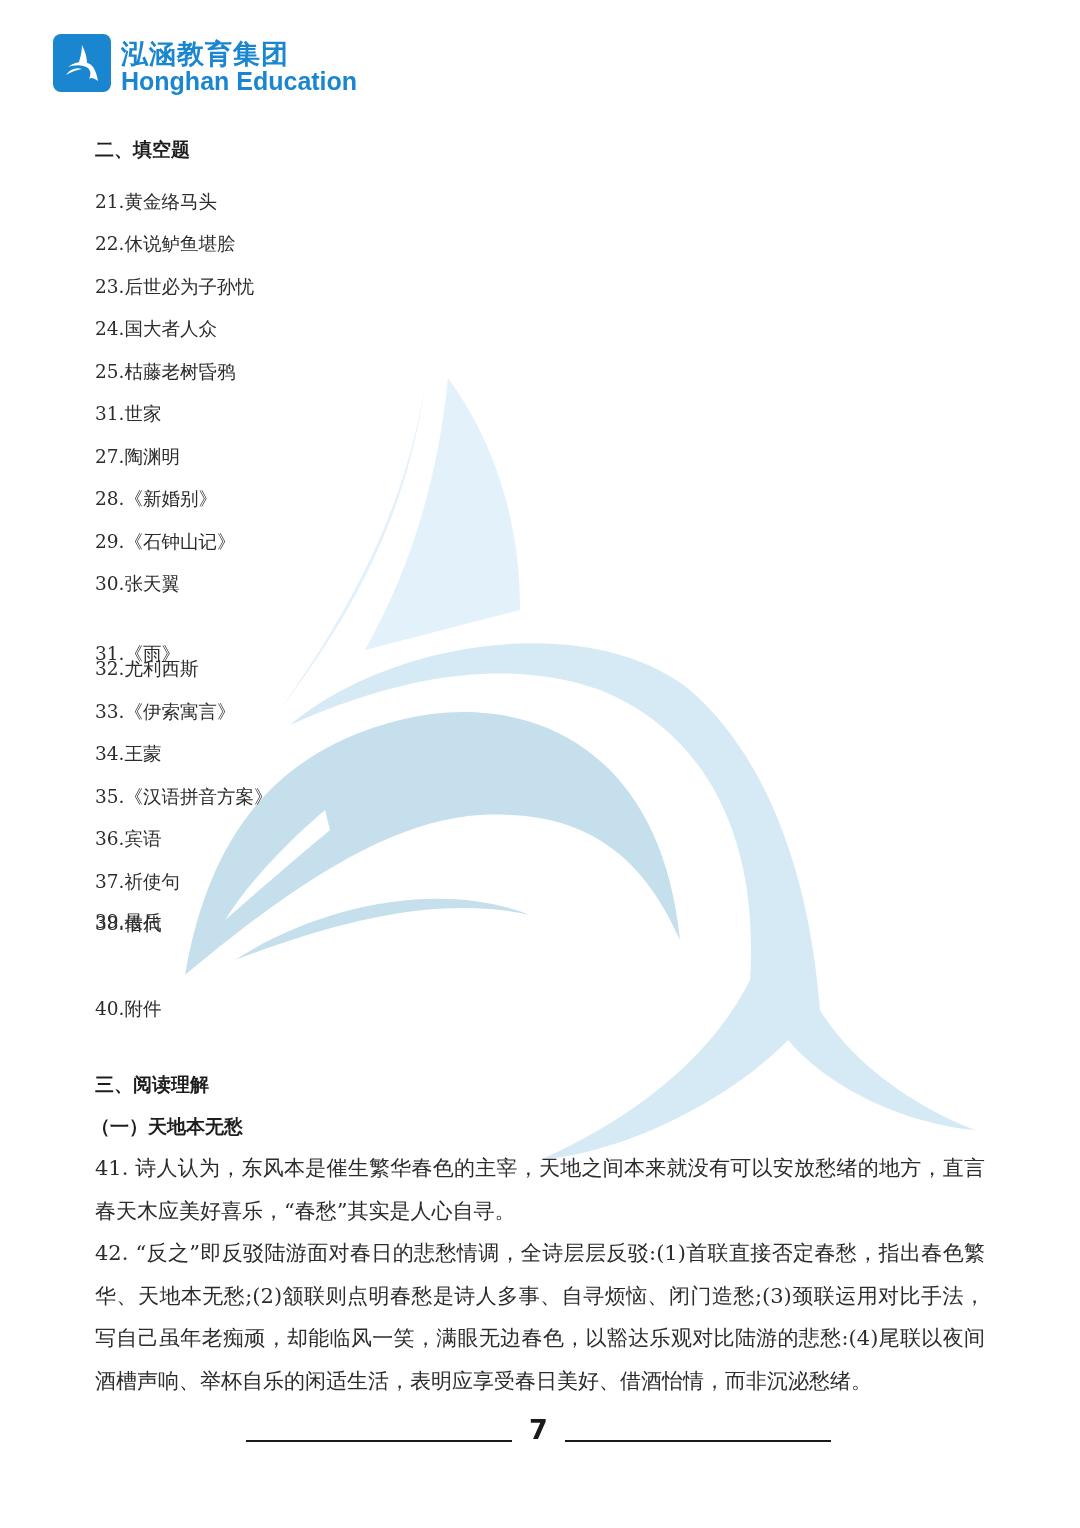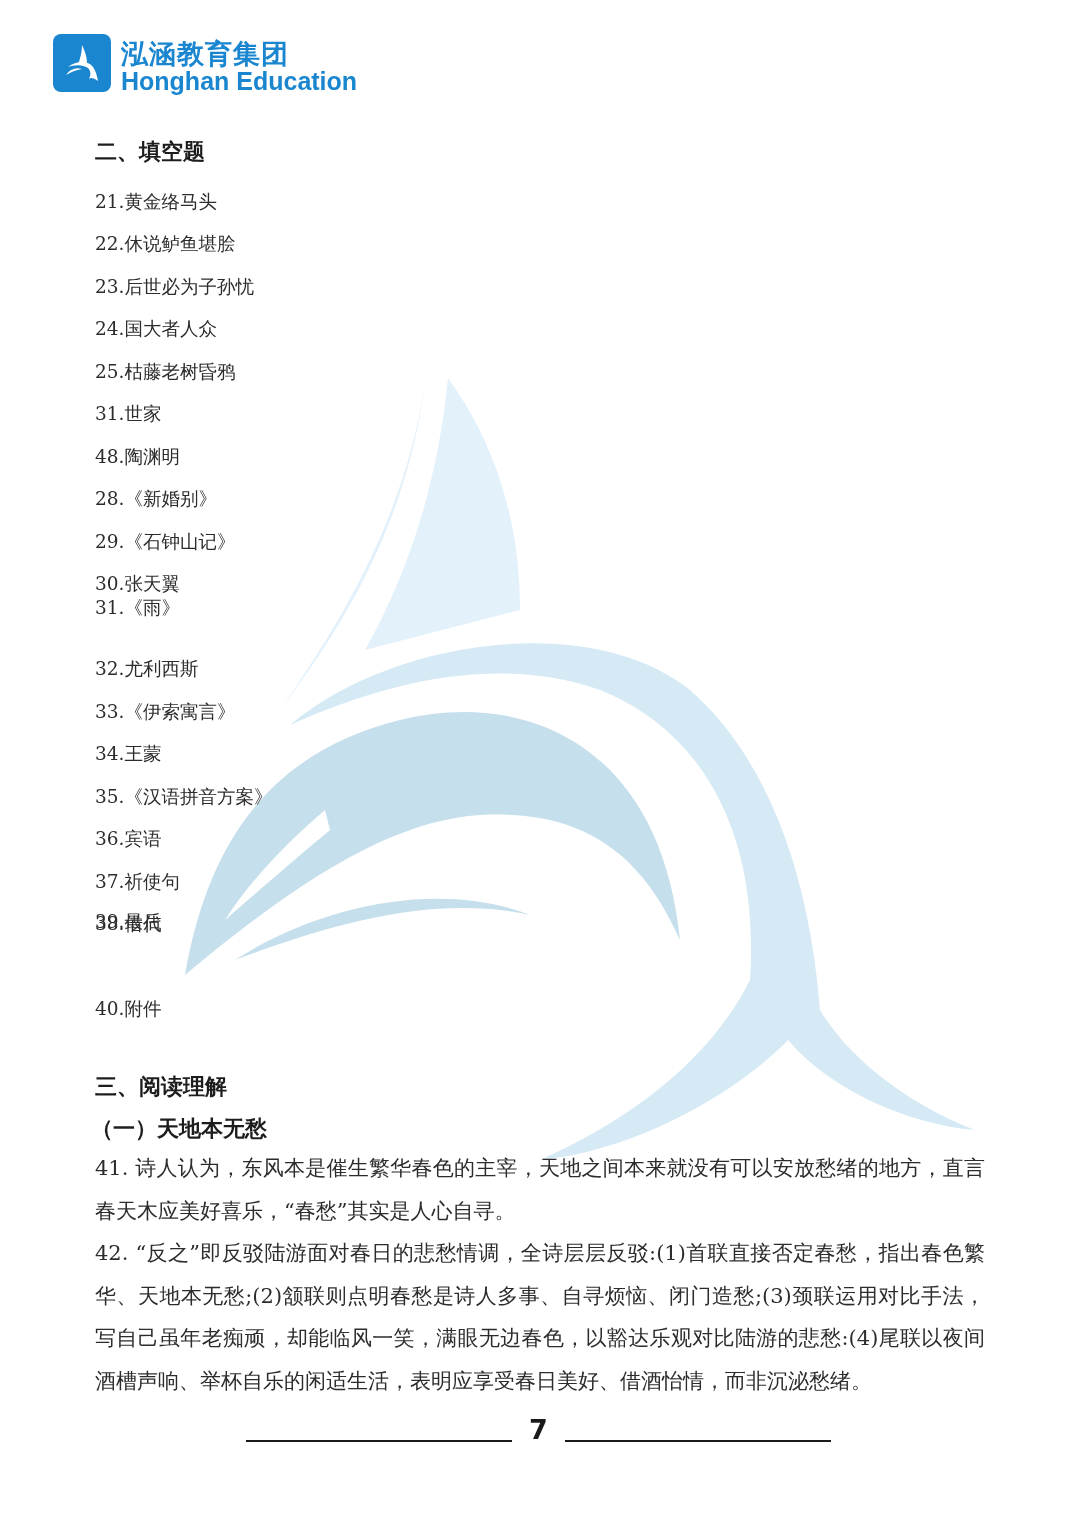--- a/index.html
+++ b/index.html
@@ -7,21 +7,21 @@
     width: 1080px; height: 1528px; background: #ffffff; position: relative; overflow: hidden;
     font-family: "DejaVu Serif", "Liberation Serif", serif; color: #2a2a2a;
   }
   .watermark { position: absolute; left: 170px; top: 360px; width: 820px; height: 800px; z-index: 0; }
   .logo { position: absolute; left: 53px; top: 34px; display: flex; align-items: flex-end; z-index: 2; }
   .logo-icon { width: 58px; height: 58px; border-radius: 8px; background: #1a86d0; display: flex; align-items: center; justify-content: center; }
   .logo-text { margin-left: 10px; display: flex; flex-direction: column; }
   .logo-cn { font-family: "DejaVu Sans", sans-serif; font-weight: bold; font-size: 27px; color: #1a86d0; letter-spacing: 1px; line-height: 32px; }
   .logo-en { font-family: "Liberation Sans", sans-serif; font-size: 25px; color: #1a86d0; line-height: 22px; font-weight: 600; }
   .content { position: absolute; left: 95px; top: 0; width: 890px; z-index: 1; }
-  .heading { position: absolute; left: 0; font-family: "DejaVu Sans", sans-serif; font-weight: bold; font-size: 22px; color: #1d1d1d; white-space: nowrap; }
+  .heading { position: absolute; left: 0; font-family: "DejaVu Sans", sans-serif; font-weight: bold; font-size: 19px; color: #1d1d1d; white-space: nowrap; }
   .item { position: absolute; left: 0; font-size: 18.5px; white-space: nowrap; color: #2c2c2c; margin-top: 9px; }
   .para { position: absolute; left: 0; width: 890px; font-size: 21px; line-height: 42.5px; color: #2c2c2c; text-align: justify; }
   .footer { position: absolute; top: 1418px; left: 246px; width: 585px; height: 30px; z-index: 1; }
   .footer-line { position: absolute; top: 22px; height: 2px; background: #1a1a1a; }
   .footer-line.left { left: 0; width: 266px; }
   .footer-line.right { left: 319px; width: 266px; }
   .page-num { position: absolute; left: 266px; width: 53px; top: -4px; text-align: center; font-family: "DejaVu Sans", sans-serif; font-weight: bold; font-size: 27px; color: #1a1a1a; }
 </style>
 </head>
 <body>
@@ -50,25 +50,25 @@
 
 <div class="content">
   <div class="heading" style="top:137px">二、填空题</div>
 
   <div class="item" style="top:180px"><span>21.</span><span>黄金络马头</span></div>
   <div class="item" style="top:222px"><span>22.</span><span>休说鲈鱼堪脍</span></div>
   <div class="item" style="top:265px"><span>23.</span><span>后世必为子孙忧</span></div>
   <div class="item" style="top:307px"><span>24.</span><span>国大者人众</span></div>
   <div class="item" style="top:350px"><span>25.</span><span>枯藤老树昏鸦</span></div>
   <div class="item" style="top:392px"><span>31.</span><span>世家</span></div>
-  <div class="item" style="top:435px"><span>48.</span><span>陶渊明</span></div>
+  <div class="item" style="top:435px"><span>27.</span><span>陶渊明</span></div>
   <div class="item" style="top:477px"><span>28.</span><span>《新婚别》</span></div>
   <div class="item" style="top:520px"><span>29.</span><span>《石钟山记》</span></div>
   <div class="item" style="top:562px"><span>30.</span><span>张天翼</span></div>
-  <div class="item" style="top:586px"><span>31.</span><span>《雨》</span></div>
+  <div class="item" style="top:632px"><span>31.</span><span>《雨》</span></div>
   <div class="item" style="top:647px"><span>32.</span><span>尤利西斯</span></div>
   <div class="item" style="top:690px"><span>33.</span><span>《伊索寓言》</span></div>
   <div class="item" style="top:732px"><span>34.</span><span>王蒙</span></div>
   <div class="item" style="top:775px"><span>35.</span><span>《汉语拼音方案》</span></div>
   <div class="item" style="top:817px"><span>36.</span><span>宾语</span></div>
   <div class="item" style="top:860px"><span>37.</span><span>祈使句</span></div>
   <div class="item" style="top:902px"><span>38.</span><span>借代</span></div>
   <div class="item" style="top:900px"><span>39.</span><span>最后</span></div>
   <div class="item" style="top:987px"><span>40.</span><span>附件</span></div>
 

